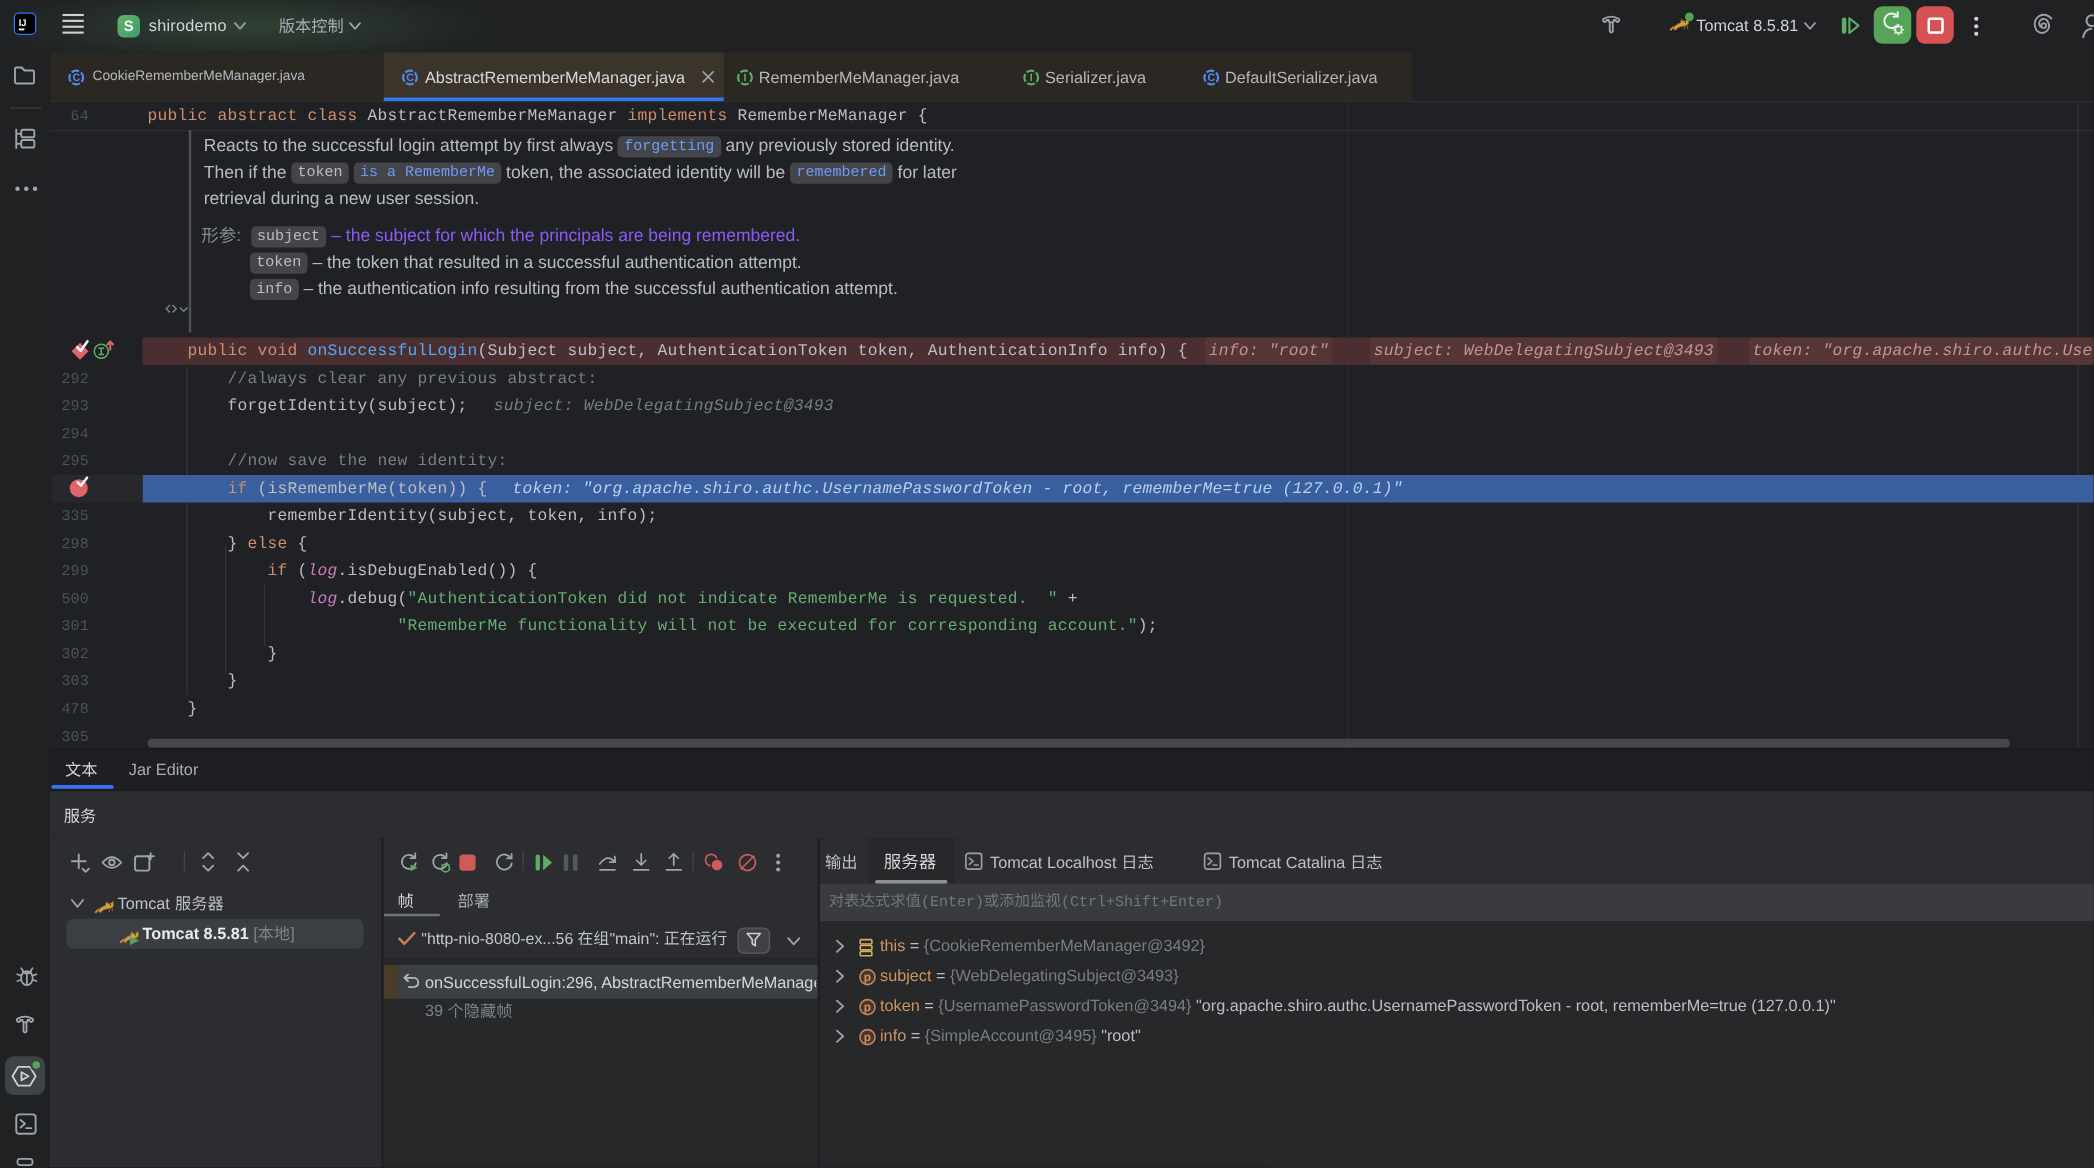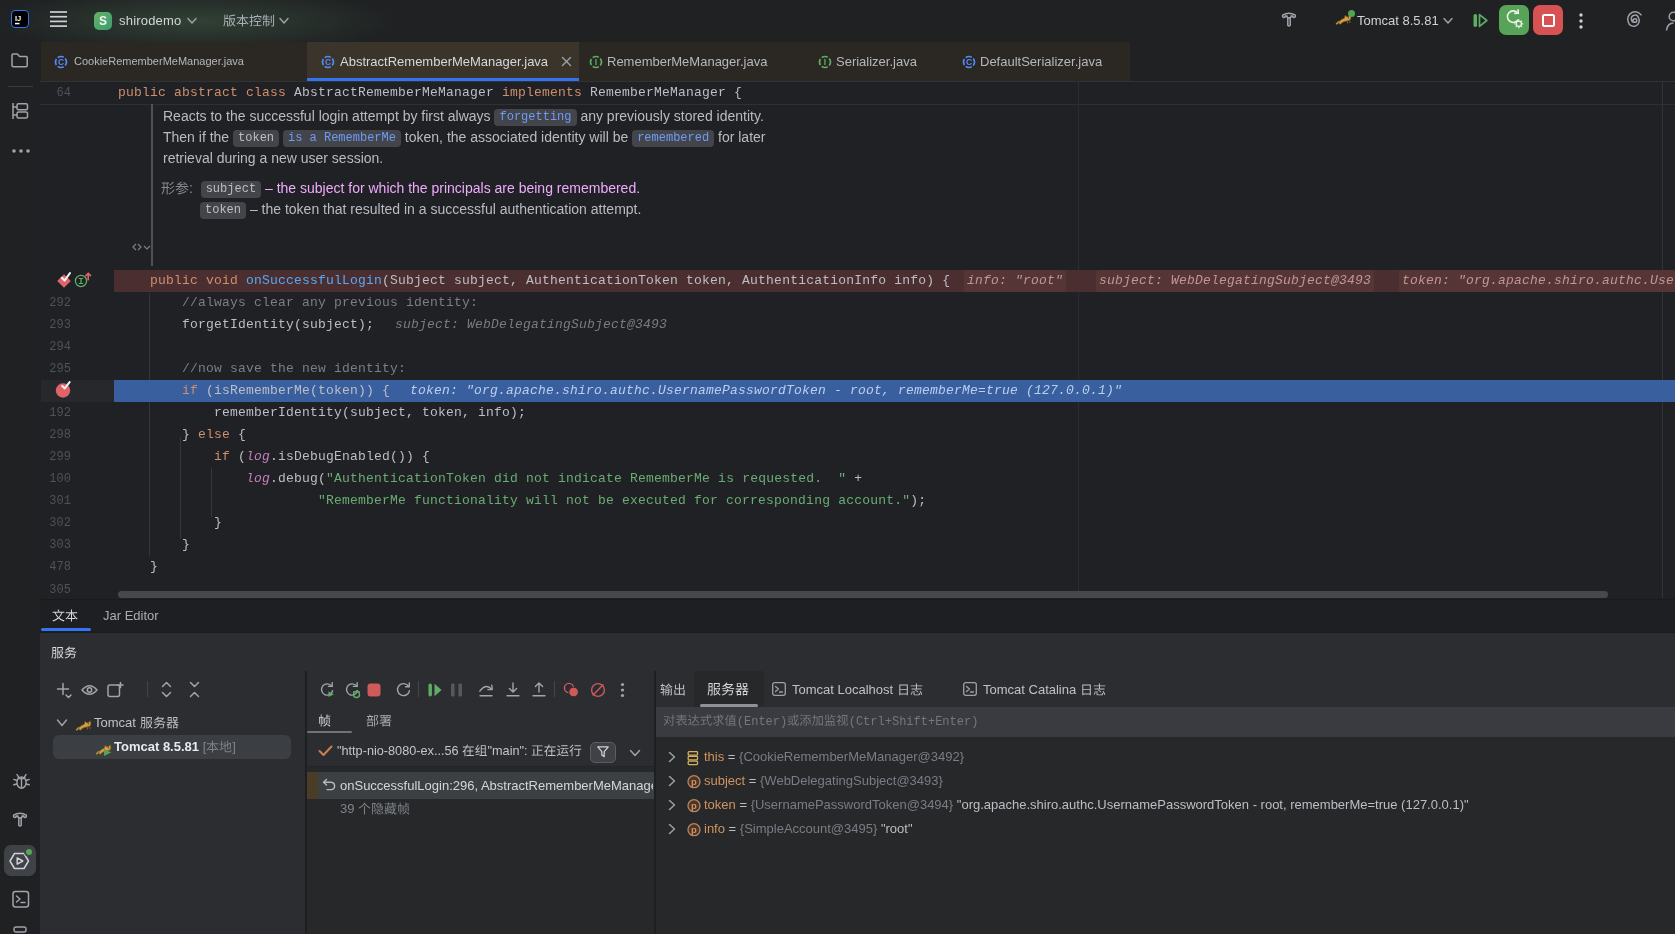--- a/index.html
+++ b/index.html
@@ -239,52 +239,53 @@
 <div class="abs" style="left:1078px;top:82px;width:1px;height:516px;background:#2A2C30;"></div>
 <div class="abs" style="left:1662px;top:82px;width:1px;height:516px;background:#323438;"></div>
 <div class="abs" style="left:149px;top:292.5px;width:1px;height:263px;background:#33363A;"></div>
 <div class="abs" style="left:180px;top:437px;width:1px;height:102px;background:#33363A;"></div>
 <div class="abs" style="left:211px;top:468px;width:1px;height:49px;background:#33363A;"></div>
 <div class="gn" style="top:82px">64</div>
 <div class="gn" style="top:291.6px">292</div>
 <div class="gn" style="top:313.67px">293</div>
 <div class="gn" style="top:335.74px">294</div>
 <div class="gn" style="top:357.81000000000006px">295</div>
-<div class="gn" style="top:401.95000000000005px">192</div>
+<div class="gn" style="top:401.95000000000005px">335</div>
 <div class="gn" style="top:424.02000000000004px">298</div>
 <div class="gn" style="top:446.09000000000003px">299</div>
-<div class="gn" style="top:468.16px">100</div>
+<div class="gn" style="top:468.16px">500</div>
 <div class="gn" style="top:490.23px">301</div>
 <div class="gn" style="top:512.3px">302</div>
 <div class="gn" style="top:534.37px">303</div>
 <div class="gn" style="top:556.44px">478</div>
 <div class="gn" style="top:578.51px">305</div>
 <div class="abs" style="left:114px;top:269.7px;width:1561px;height:22.3px;background:#4B2F30;"></div>
 <div class="abs" style="left:114px;top:380.0px;width:1561px;height:22.3px;background:#3A5F9F;"></div>
 <div class="cl" style="top:82px"><span class="k">public abstract class </span>AbstractRememberMeManager <span class="k">implements </span>RememberMeManager {</div>
 <div class="abs" style="left:151px;top:104px;width:2px;height:162px;background:#4E5157;"></div>
 <div class="doc" style="left:163px;top:105.5px">Reacts to the successful login attempt by first always <span class="chip lnk">forgetting</span> any previously stored identity.</div>
 <div class="doc" style="left:163px;top:126.5px">Then if the <span class="chip">token</span> <span class="chip lnk">is a RememberMe</span> token, the associated identity will be <span class="chip lnk">remembered</span> for later</div>
 <div class="doc" style="left:163px;top:147.5px">retrieval during a new user session.</div>
 <div class="doc" style="left:161px;top:178px;color:#868A91"><svg style="width:28.0px;height:14.0px;vertical-align:-1.68px" viewBox="0 -880 2000 1000" fill="currentColor">
         <use href="#u5f62" x="0"></use>
         <use href="#u53c2" x="1000"></use>
-      </svg>:  <span class="chip">subject</span> <span style="color:#f0abfc">– the subject for which the principals are being remembered.</span></div>
+      </svg>:  <span class="chip">subject</span> <span style="color:#8b5cf6">– the subject for which the principals are being remembered.</span></div>
 <div class="doc" style="left:200px;top:199px"><span class="chip">token</span> <span style="color:#B8BCC2">– the token that resulted in a successful authentication attempt.</span></div>
+<div class="doc" style="left:200px;top:220px"><span class="chip">info</span> <span style="color:#B8BCC2">– the authentication info resulting from the successful authentication attempt.</span></div>
 <svg class="ic" style="left:131px;top:243px" width="20" height="10" viewBox="0 0 20 10">
       <g fill="none" stroke="#7A7E85" stroke-width="1.2">
         <path d="M5 1 L2 4 L5 7 M7 1 L10 4 L7 7"></path>
         <polyline points="13,3 16,6 19,3"></polyline>
       </g>
     </svg>
 <div class="cl" style="top:269.7px"><span class="k">    public void </span><span class="mth">onSuccessfulLogin</span>(Subject subject, AuthenticationToken token, AuthenticationInfo info) {</div>
 <div class="hint" style="left:964px;top:269.7px;color:#C09595;background:#563536;border-radius:3px;padding:0 3px;">info: "root"</div>
 <div class="hint" style="left:1096px;top:269.7px;color:#C09595;background:#563536;border-radius:3px;padding:0 3px;">subject: WebDelegatingSubject@3493</div>
 <div class="hint" style="left:1399px;top:269.7px;color:#C09595;background:#563536;border-radius:3px;padding:0 3px;width:276px;overflow:hidden">token: "org.apache.shiro.authc.Usern</div>
-<div class="cl" style="top:291.6px">        <span class="cm">//always clear any previous identity:</span></div>
+<div class="cl" style="top:291.6px">        <span class="cm">//always clear any previous abstract:</span></div>
 <div class="cl" style="top:313.67px">        forgetIdentity(subject);</div>
 <div class="hint" style="left:395px;top:313.67px;color:#787C83;">subject: WebDelegatingSubject@3493</div>
 <div class="cl" style="top:357.81000000000006px">        <span class="cm">//now save the new identity:</span></div>
 <div class="cl" style="top:379.88px">        <span class="k">if</span> (isRememberMe(token)) {</div>
 <div class="hint" style="left:410px;top:379.88px;color:#B9CFF0;">token: "org.apache.shiro.authc.UsernamePasswordToken - root, rememberMe=true (127.0.0.1)"</div>
 <div class="cl" style="top:401.95000000000005px">            rememberIdentity(subject, token, info);</div>
 <div class="cl" style="top:424.02000000000004px">        } <span class="k">else</span> {</div>
 <div class="cl" style="top:446.09000000000003px">            <span class="k">if</span> (<span class="fld">log</span>.isDebugEnabled()) {</div>
 <div class="cl" style="top:468.16px">                <span class="fld">log</span>.debug(<span class="s">"AuthenticationToken did not indicate RememberMe is requested.  "</span> +</div>
 <div class="cl" style="top:490.23px">                         <span class="s">"RememberMe functionality will not be executed for corresponding account."</span>);</div>

